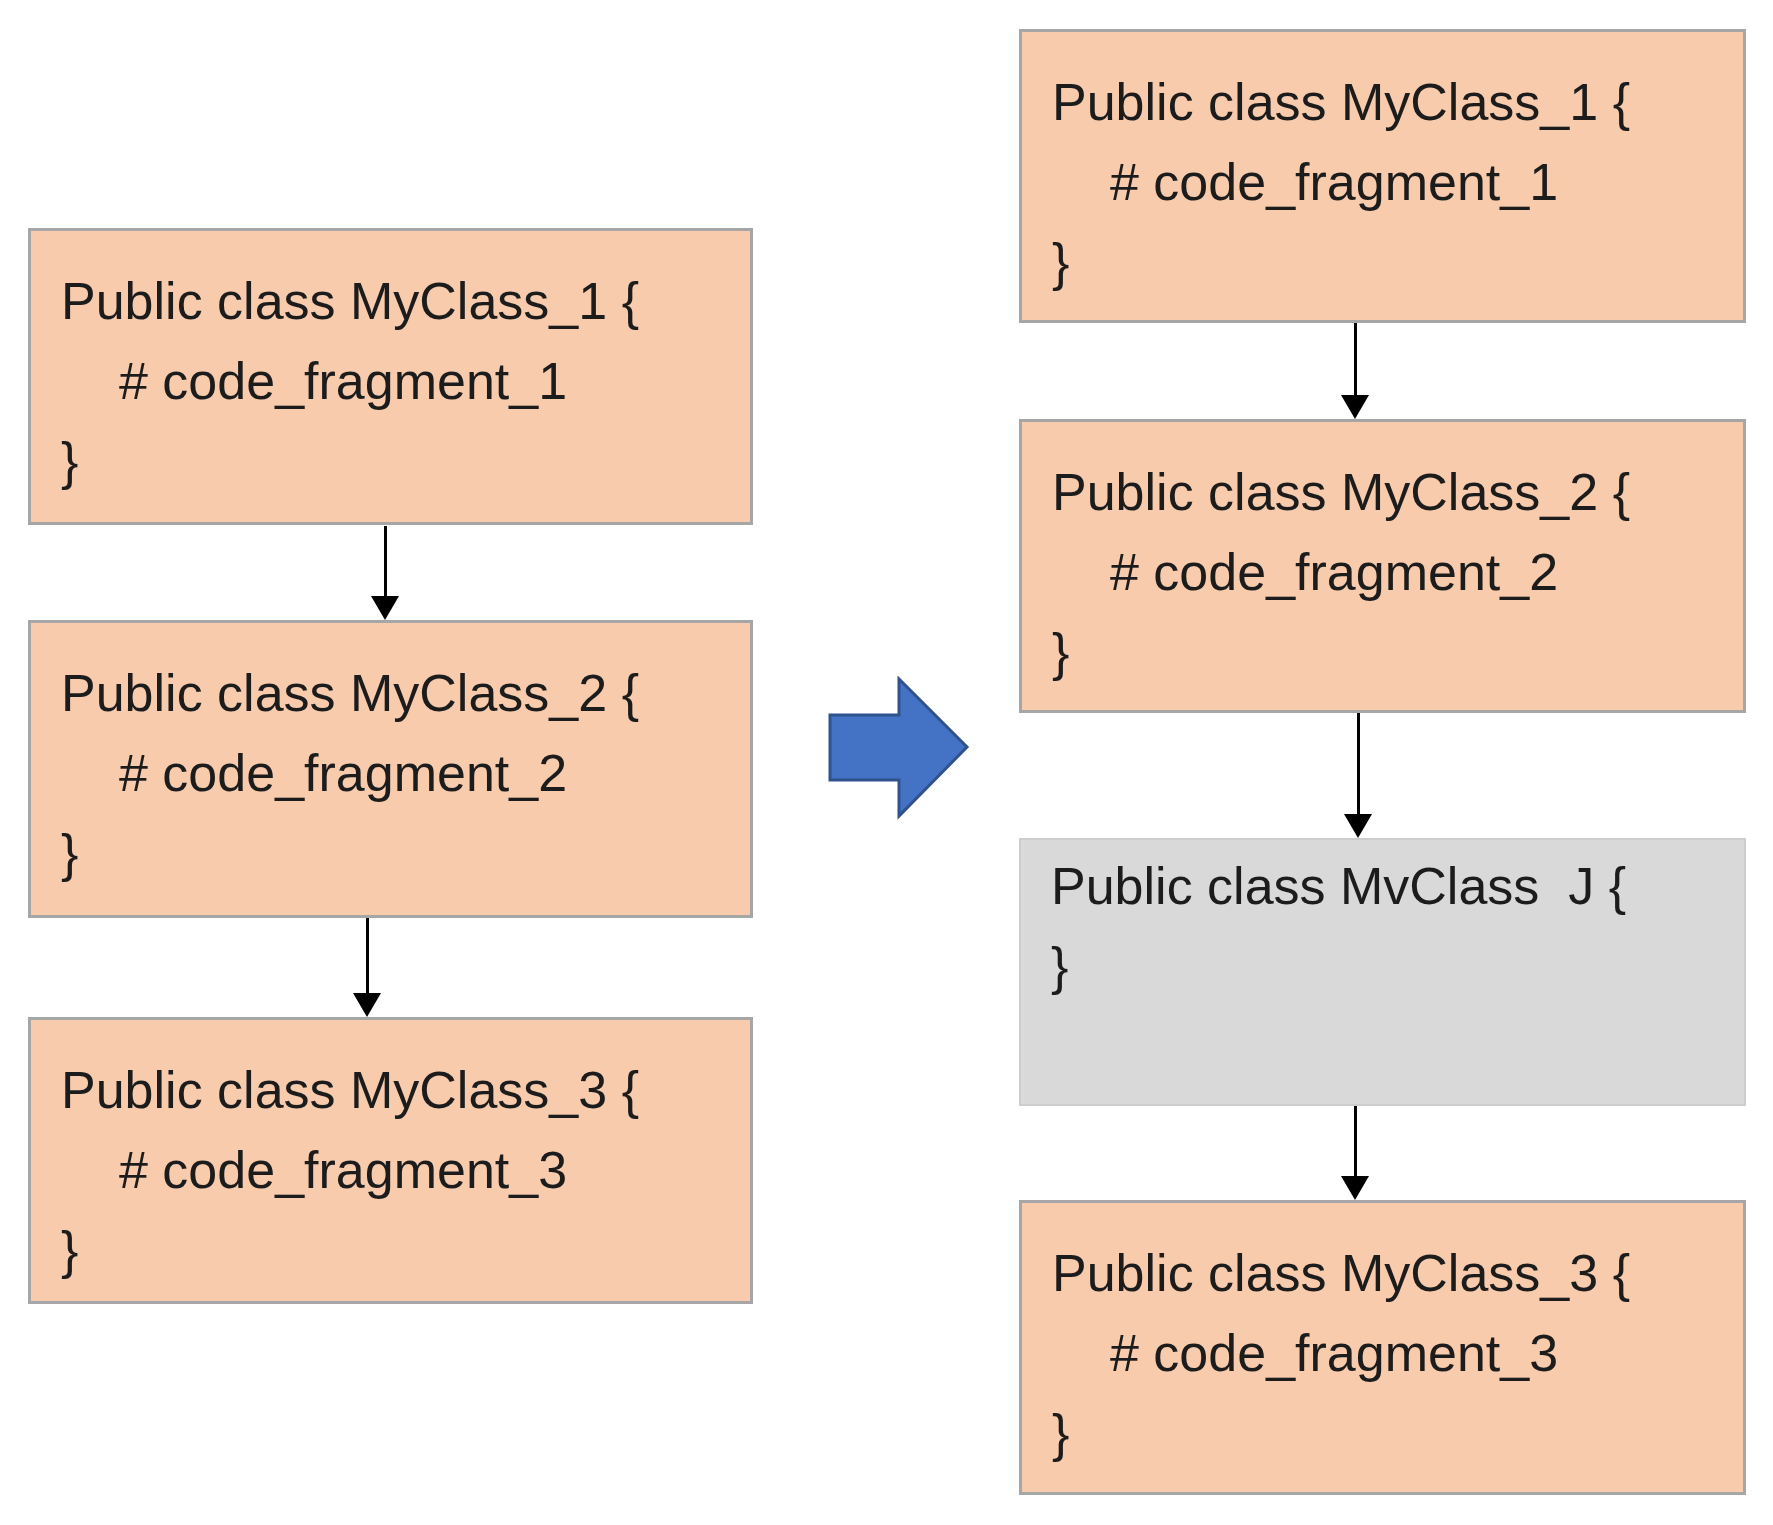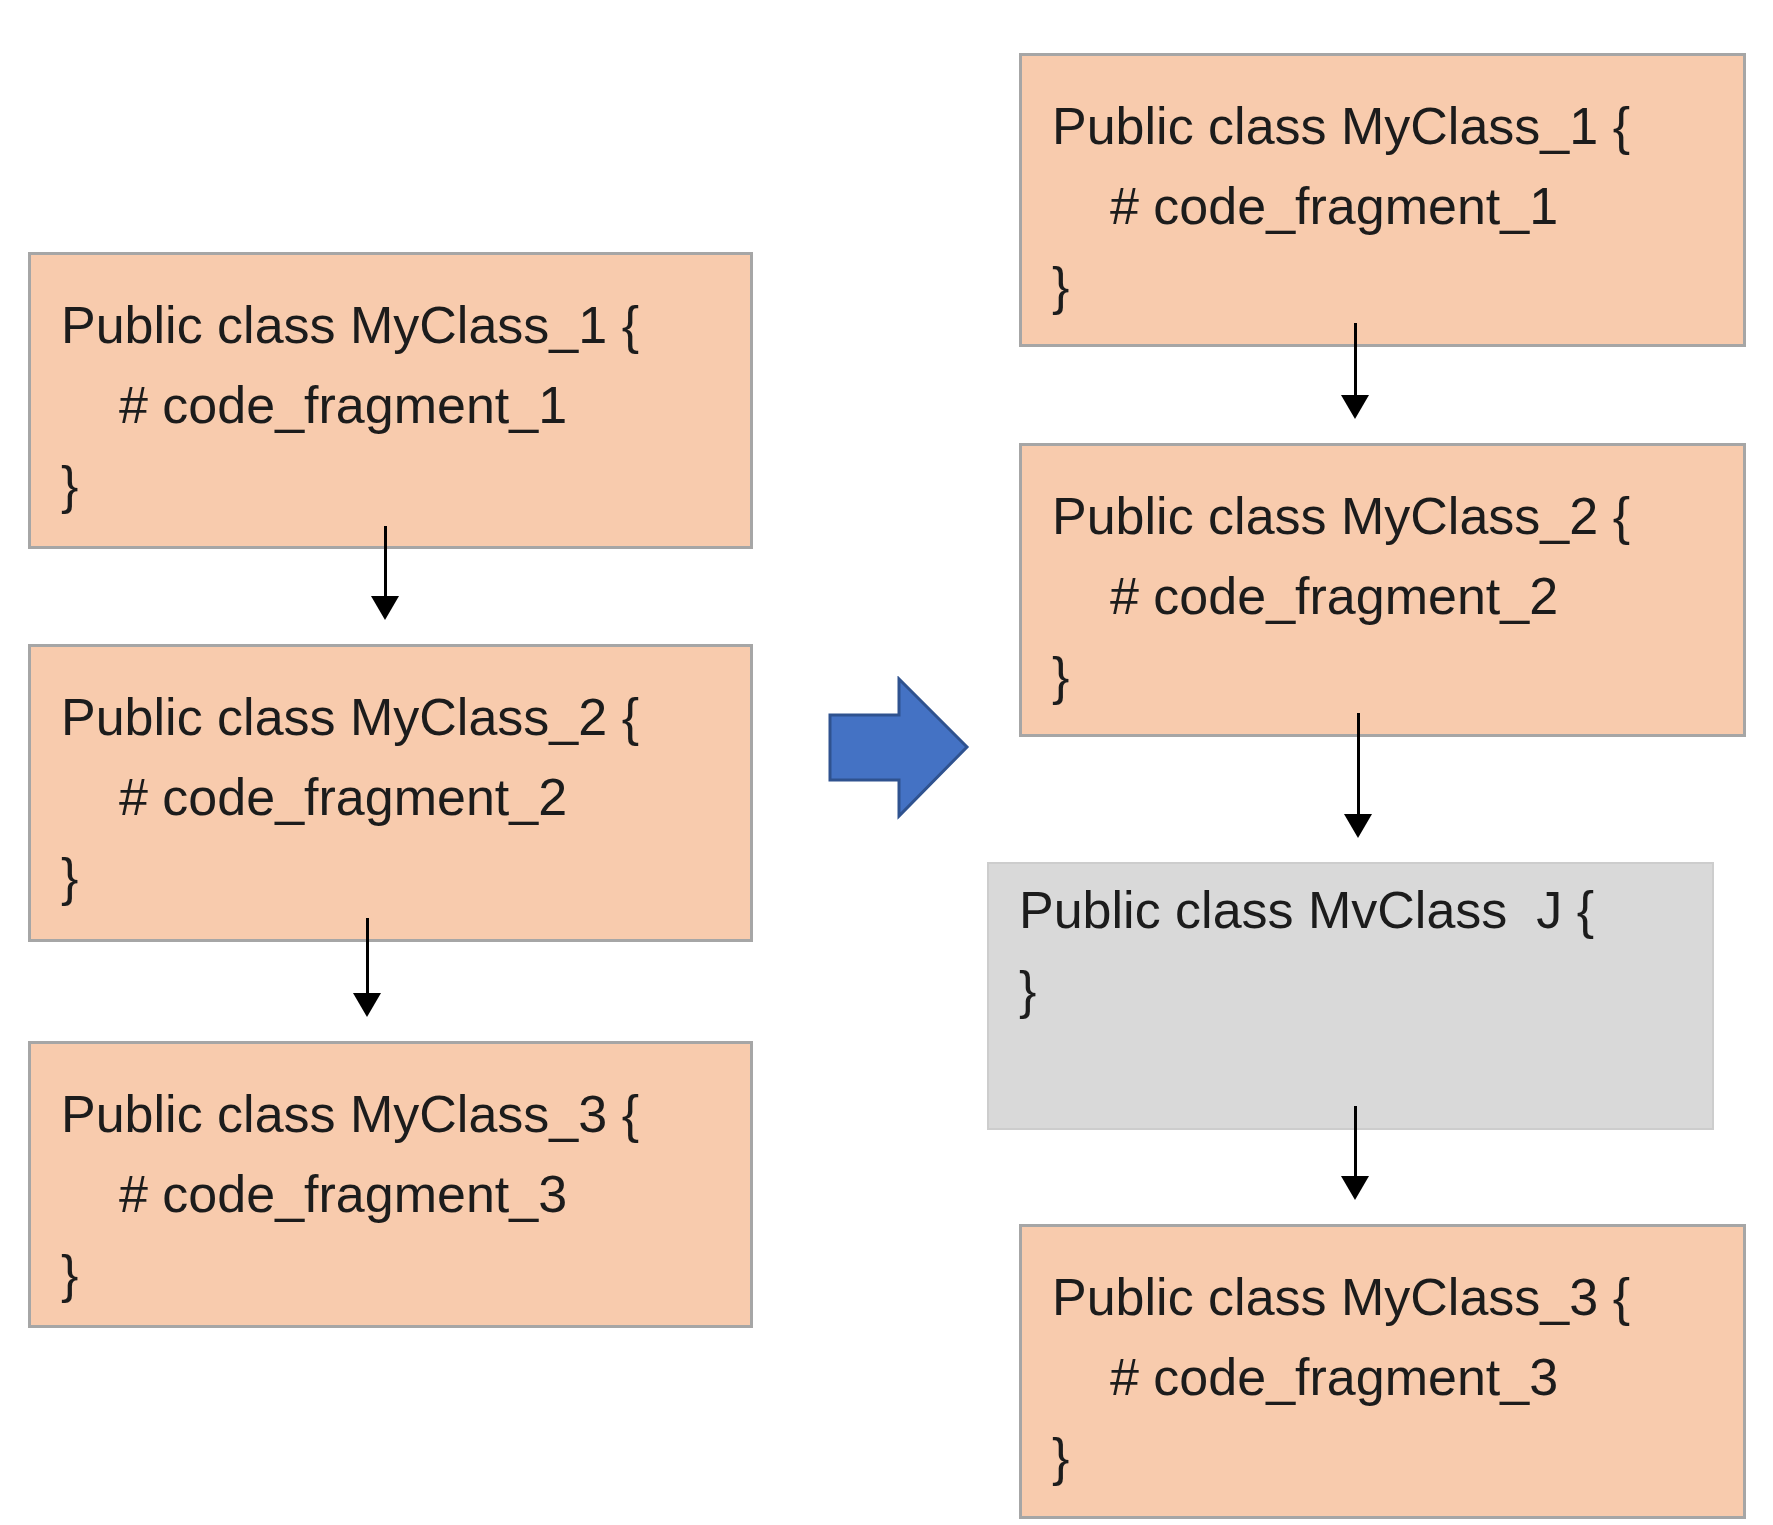--- a/index.html
+++ b/index.html
@@ -12,37 +12,36 @@
   }
   .codebox{
     position:absolute;
     box-sizing:border-box;
     background:#f8cbad;
     border:3px solid #a6a6a6;
     color:#1c1c1c;
     font-size:52px;
     line-height:80px;
     padding:30px 0 8px 30px;
-    margin-top:24px;
   }
   .junkbox{
     background:#d9d9d9;
     border:2px solid #cdcdcd;
     padding-top:6px;
   }
   .line{display:block;white-space:pre;}
   .line-indent{padding-left:58px;}
   
   #box-l1{left:28px;top:228px;width:725px;height:297px;}
   #box-l2{left:28px;top:620px;width:725px;height:298px;}
   #box-l3{left:28px;top:1017px;width:725px;height:287px;}
   
   #box-r1{left:1019px;top:29px;width:727px;height:294px;}
   #box-r2{left:1019px;top:419px;width:727px;height:294px;}
-  #box-r3{left:987px;top:838px;width:727px;height:268px;}
+  #box-r3{left:1019px;top:838px;width:727px;height:268px;}
   #box-r4{left:1019px;top:1200px;width:727px;height:295px;}
   
   .conn-line{position:absolute;width:3px;background:#000000;}
   .conn-head{
     position:absolute;width:0;height:0;
     border-left:14px solid transparent;
     border-right:14px solid transparent;
     border-top:24px solid #000000;
   }
   #conn-l1-line{left:384px;top:526px;height:70px;}

